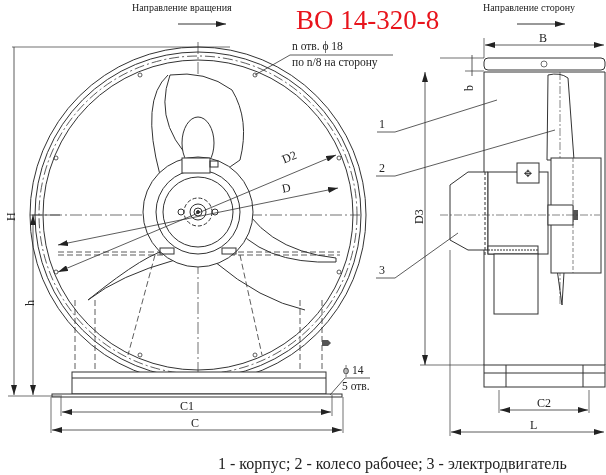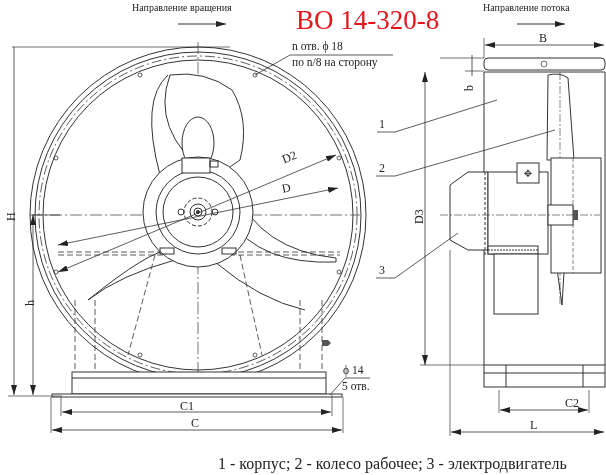--- a/index.html
+++ b/index.html
@@ -170,38 +170,38 @@
     <line x1="500" y1="410" x2="588" y2="410" marker-start="url(#al)" marker-end="url(#ar)" stroke-width="0.8"></line>
 
     <line x1="450" y1="250" x2="450" y2="436" stroke-width="0.7"></line>
     <line x1="451" y1="432" x2="604" y2="432" marker-start="url(#al)" marker-end="url(#ar)" stroke-width="0.8"></line>
   </g>
 </svg>
 
 <div class="title" style="left:296px;top:7px;">ВО 14-320-8</div>
 
 <div class="lbl dir" style="left:132px;top:3px;">Направление вращения</div>
-<div class="lbl dir" style="left:483px;top:3px;">Направление потока</div>
+<div class="lbl dir" style="left:483px;top:3px;">Направление сторону</div>
 
 <div class="lbl note" style="left:292px;top:41px;">n отв. ϕ 18</div>
 <div class="lbl note" style="left:292px;top:57px;">по n/8 на сторону</div>
 
 <div class="lbl note" style="left:343px;top:365px;">ϕ 14</div>
 <div class="lbl note" style="left:342px;top:381px;">5 отв.</div>
 
 <div class="lbl dim vert" style="left:5px;top:221px;">H</div>
 <div class="lbl dim vert" style="left:24px;top:306px;">h</div>
 <div class="lbl dim" style="left:282px;top:151px;transform:rotate(-22deg);">D2</div>
 <div class="lbl dim" style="left:282px;top:182px;transform:rotate(-11deg);">D</div>
 <div class="lbl dim" style="left:180px;top:400px;">C1</div>
 <div class="lbl dim" style="left:191px;top:417px;">C</div>
 
 <div class="lbl dim" style="left:539px;top:32px;">B</div>
 <div class="lbl dim vert" style="left:463px;top:91px;">b</div>
 <div class="lbl dim vert" style="left:413px;top:224px;">D3</div>
-<div class="lbl dim" style="left:565px;top:397px;">C2</div>
+<div class="lbl dim" style="left:537px;top:397px;">C2</div>
 <div class="lbl dim" style="left:530px;top:419px;">L</div>
 
 <div class="lbl dim" style="left:379px;top:118px;">1</div>
 <div class="lbl dim" style="left:379px;top:162px;">2</div>
 <div class="lbl dim" style="left:379px;top:264px;">3</div>
 
 <div class="lbl" style="left:218px;top:456px;font-size:16px;">1 - корпус;  2 - колесо рабочее;  3 - электродвигатель</div>
 
 </body></html>

